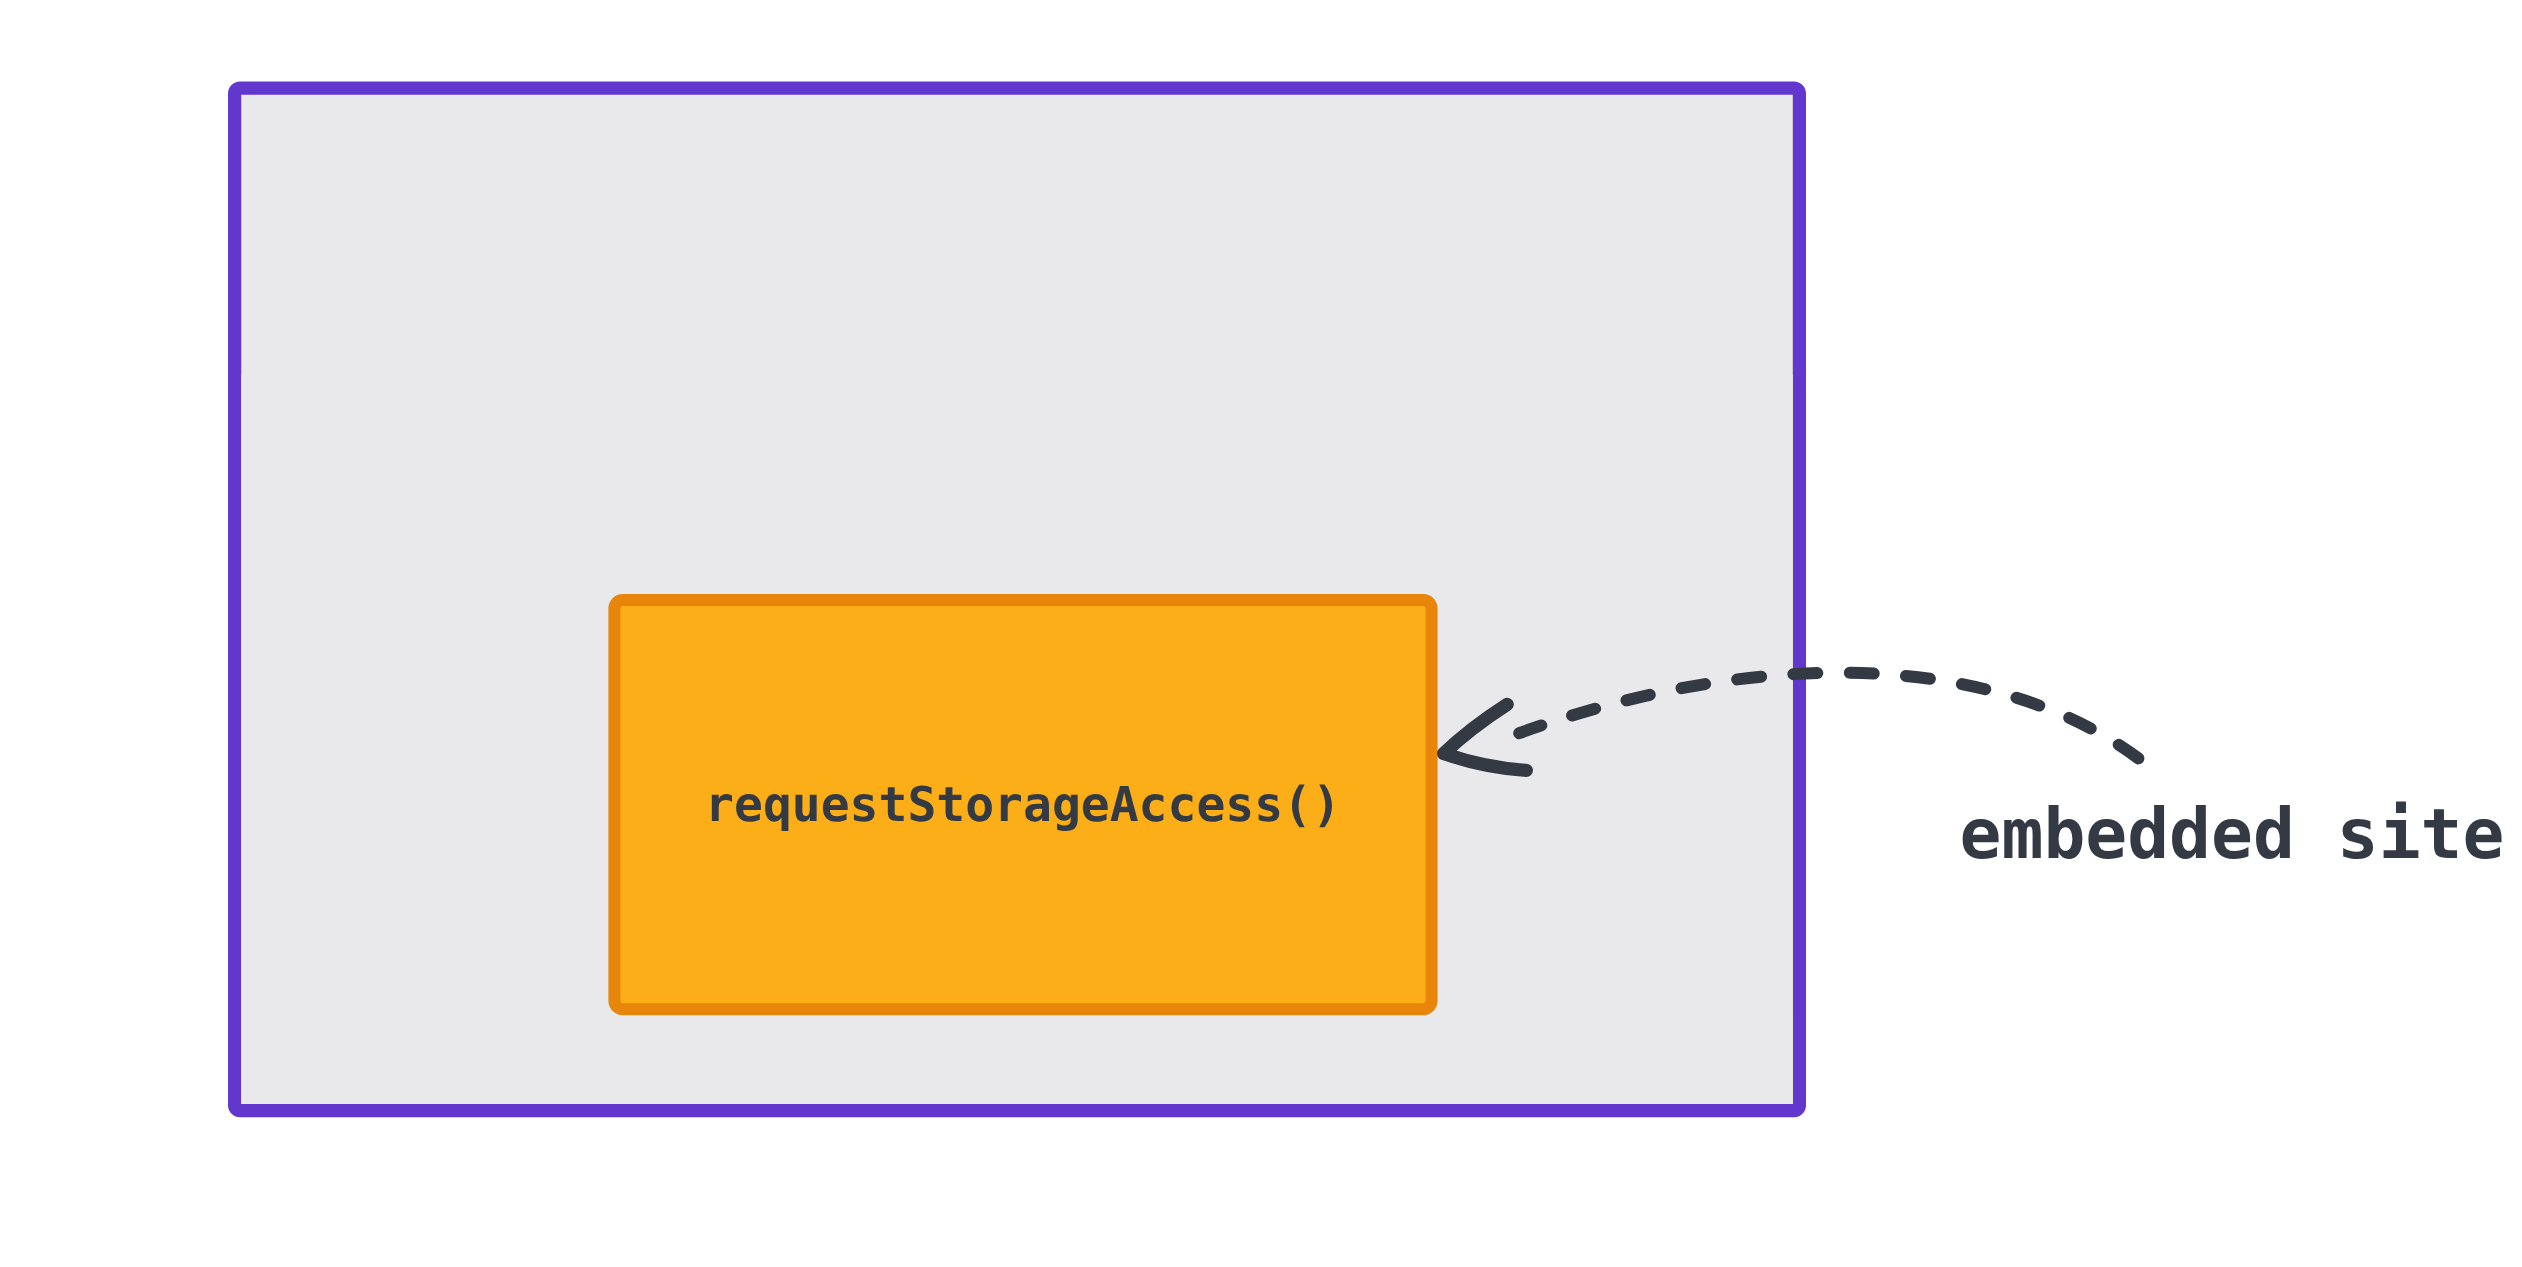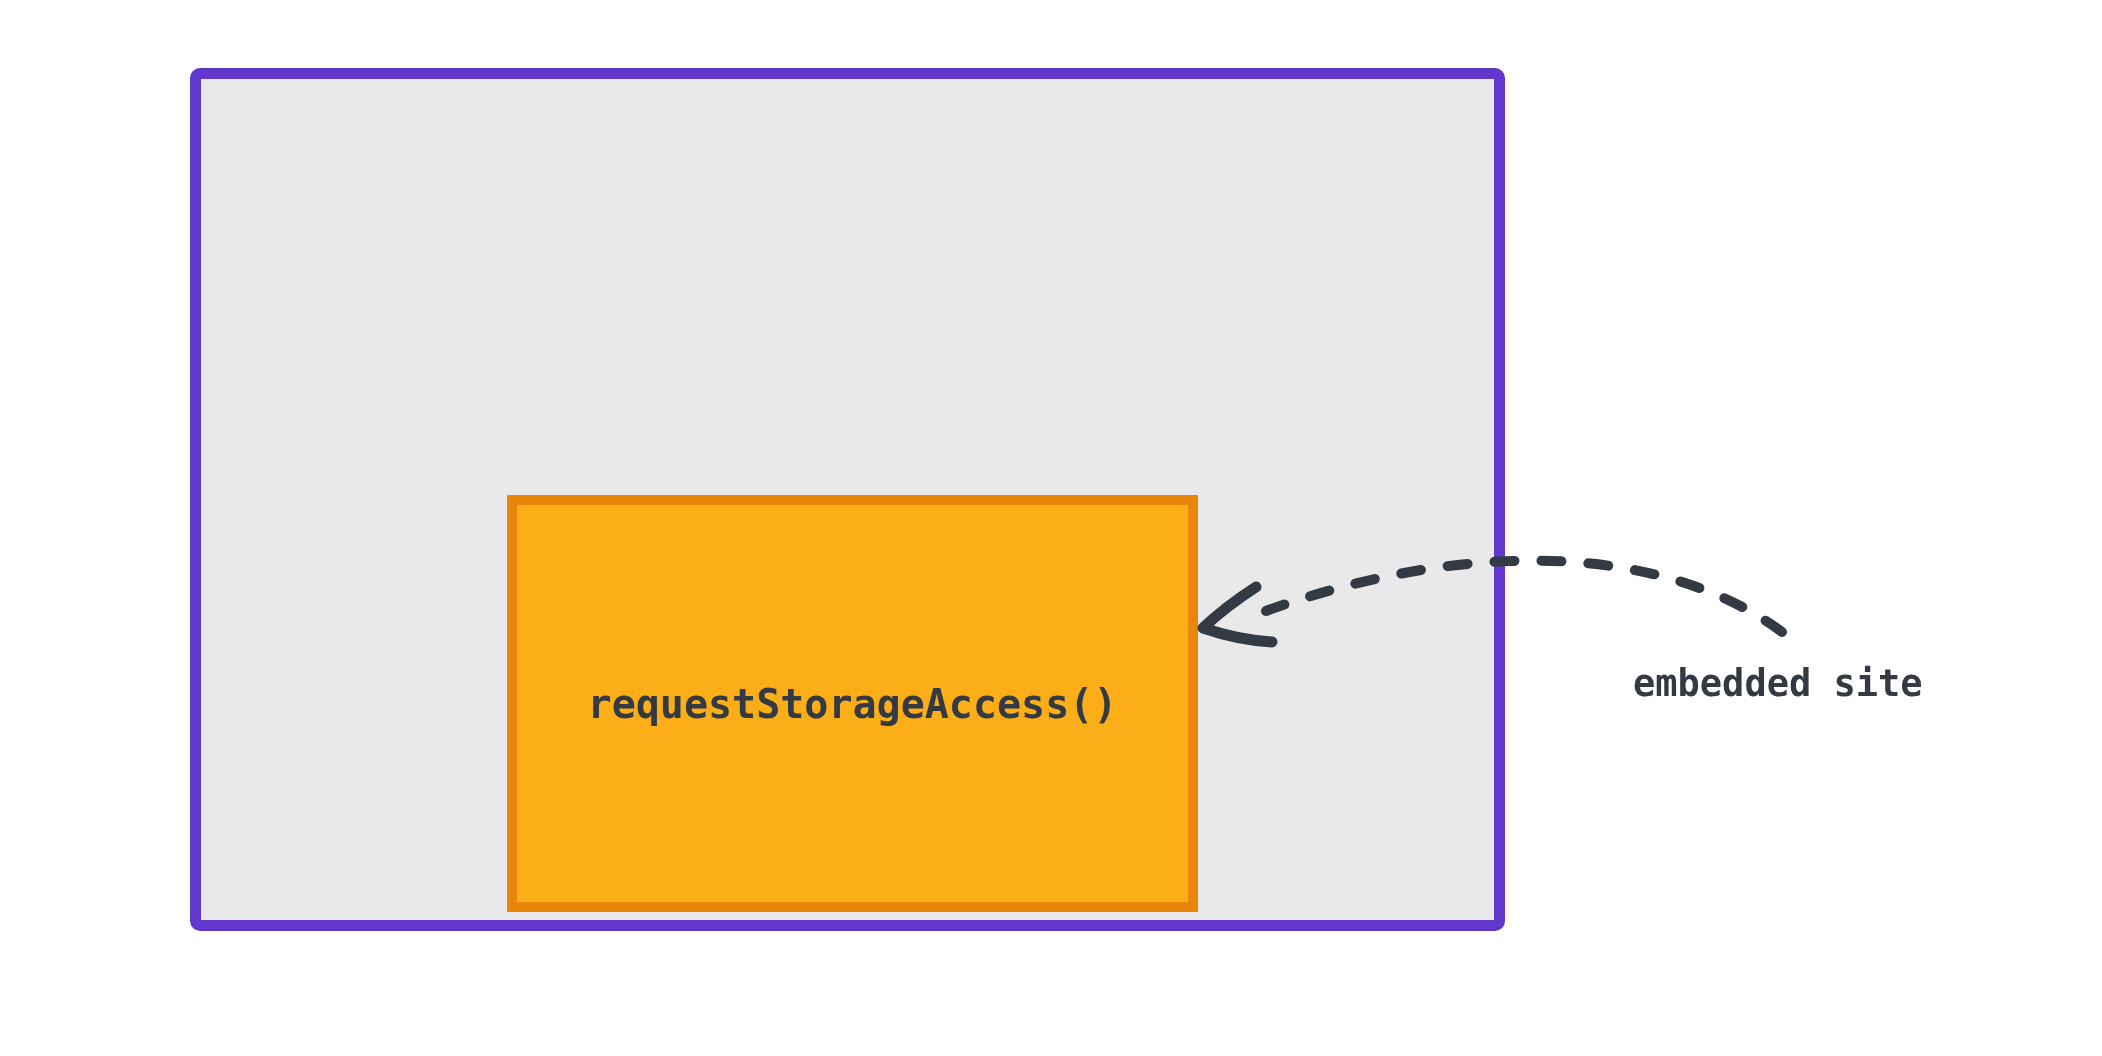--- a/index.html
+++ b/index.html
@@ -68,24 +68,24 @@
     white-space:nowrap;
   }
   .viewport{
     position:absolute;
     left:0;top:233px;right:0;bottom:0;
     background:var(--viewport-gray);
   }
   .embed-box{
     position:absolute;
     left:306px;top:183px;
-    width:691px;height:417px;
+    width:691px;height:351px;
     background:var(--embed-orange);
     border:10px solid var(--embed-orange-border);
-    border-radius:1px;
+    border-radius:12px;
     display:flex;align-items:center;justify-content:center;
   }
   .embed-code{
     font-size:40px;
     font-weight:700;
     color:var(--ink);
     white-space:nowrap;
   }
   
   .annotation-overlay{
@@ -103,21 +103,21 @@
   .arrow-head{
     stroke:var(--ink);
     stroke-width:11;
     fill:none;
     stroke-linecap:round;
     stroke-linejoin:round;
   }
   .embed-label{
     position:absolute;
     left:1633px;top:664px;
-    font-size:37px;
+    font-size:58px;
     font-weight:700;
     color:var(--ink);
     white-space:nowrap;
     line-height:1.1;
   }
 </style>
 </head>
 <body>
 
 <div class="canvas">

